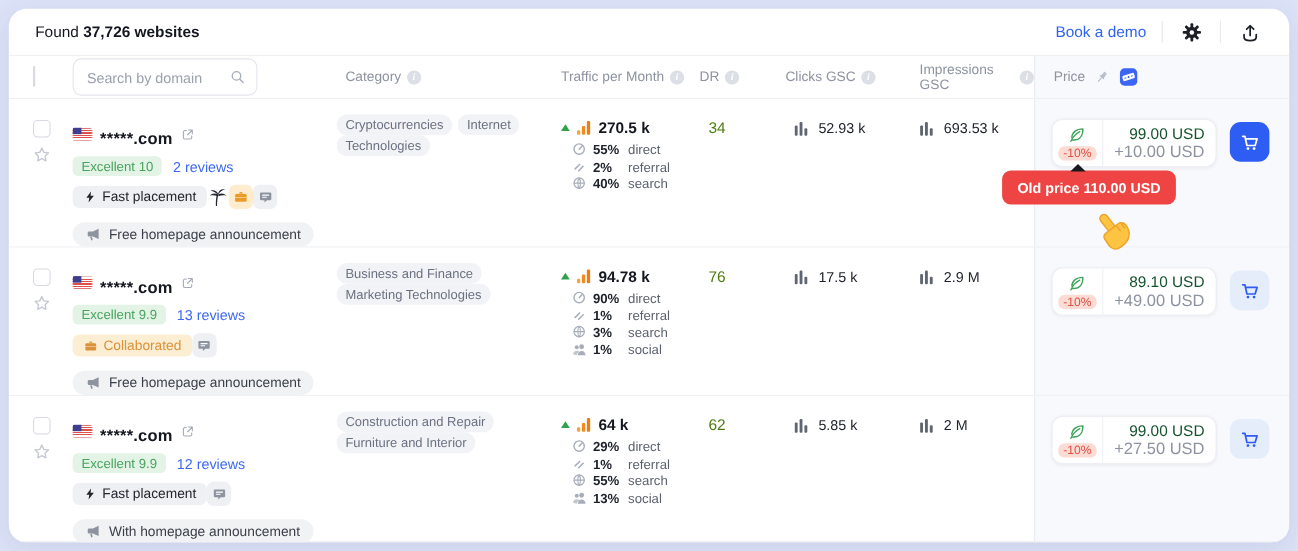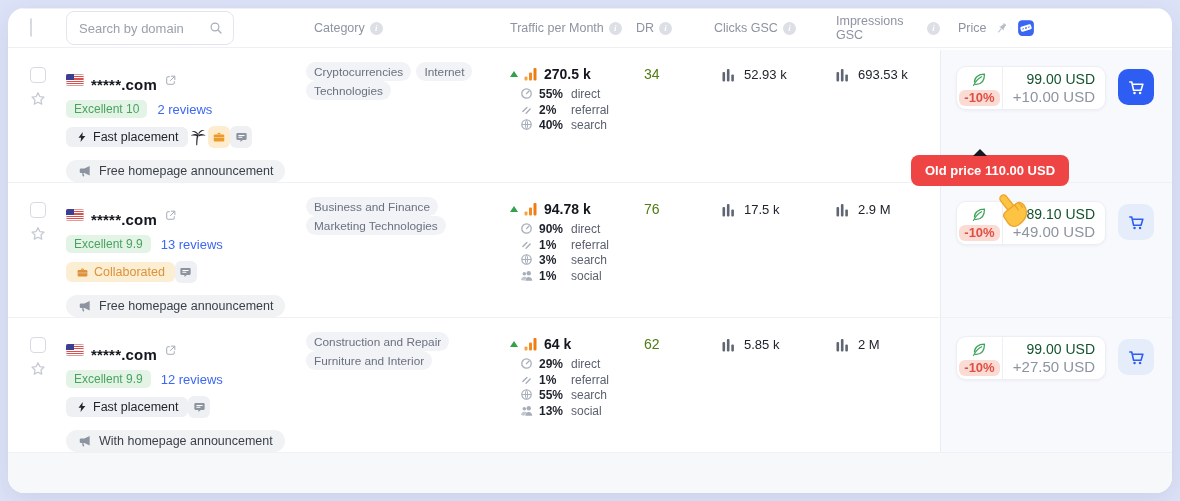--- a/index.html
+++ b/index.html
@@ -110,21 +110,21 @@
   .metric-cell { padding-top:20px; display:flex; align-items:flex-start; gap:8px; color:#5f6672; }
   .metric-cell.clicks { padding-left:14px; }
   .metric-val { font-size:13px; color:#20242c; margin-top:-1px; }
 
   
   .price-cell { padding:18px 0 0 16px; display:flex; align-items:flex-start; gap:12px; }
   .price-card { display:flex; align-items:stretch; background:#fff; border:1px solid #edeff4; border-radius:10px;
                 box-shadow:0 1px 3px rgba(40,50,90,.06); width:150px; height:44px; }
   .price-left { width:46px; display:flex; flex-direction:column; align-items:center; justify-content:center; gap:2px; border-right:1px solid #eef0f4; padding:3px 0; }
   .leaf { color:#3fa45b; display:flex; }
-  .discount { background:#fbdcd4; color:#e04f44; font-size:13px; font-weight:700; padding:0.5px 5px; border-radius:6px; cursor:pointer; }
+  .discount { background:#fbdcd4; color:#e04f44; font-size:11px; font-weight:400; padding:0.5px 5px; border-radius:6px; cursor:pointer; }
   .price-right { flex:1; display:flex; flex-direction:column; align-items:flex-end; justify-content:center; padding-right:10px; gap:1px; }
   .price-main { font-size:14px; font-weight:400; color:#14532d; }
   .price-extra { font-size:15px; color:#8d93a0; }
   .cart-btn { width:36px; height:36px; border-radius:10px; border:none; display:flex; align-items:center; justify-content:center; cursor:pointer; background:#e5edfb; color:#2e5df3; margin-top:3px; }
   .cart-btn.active { background:#2e5df3; color:#fff; }
 
   
   .tooltip { position:absolute; left:903px; top:147px; background:#ef4444; color:#fff; font-size:13px; font-weight:700;
              padding:8px 14px; border-radius:8px; z-index:6; white-space:nowrap; }
   .tooltip::before { content:""; position:absolute; top:-6px; left:62px; border-left:7px solid transparent; border-right:7px solid transparent; border-bottom:7px solid #17191f; }
@@ -259,20 +259,45 @@
         <path d="M29 19.5v5.5M34 20.5v5" fill="none" stroke="#eda42d" stroke-width="1.4" stroke-linecap="round"></path>
       </g>
     </symbol>
 </svg>
 
 <div class="page">
   <div class="card">
     <div class="price-col-bg"></div>
     <div class="content">
 
+      <div class="toolbar">
+        <div class="found">
+          <span>Found</span>
+          <b>37,726 websites</b>
+        </div>
+        <div class="toolbar-right">
+          <span class="book-demo">Book a demo</span>
+          <span class="tb-divider"></span>
+          <span class="icon-btn">
+              <span style="display:flex">
+                <svg width="19" height="19">
+                  <use href="#s-gear"></use>
+                </svg>
+              </span>
+            </span>
+          <span class="tb-divider"></span>
+          <span class="icon-btn">
+              <span style="display:flex">
+                <svg width="19" height="19">
+                  <use href="#s-upload"></use>
+                </svg>
+              </span>
+            </span>
+        </div>
+      </div>
 
       <div class="grid thead">
         <div><span class="checkbox"></span></div>
         <div class="search-wrap">
           <input type="text" placeholder="Search by domain" style="">
           <span class="search-ico"><svg width="16" height="16">
                 <use href="#s-search"></use>
               </svg></span>
         </div>
         <div class="th c-cat">

